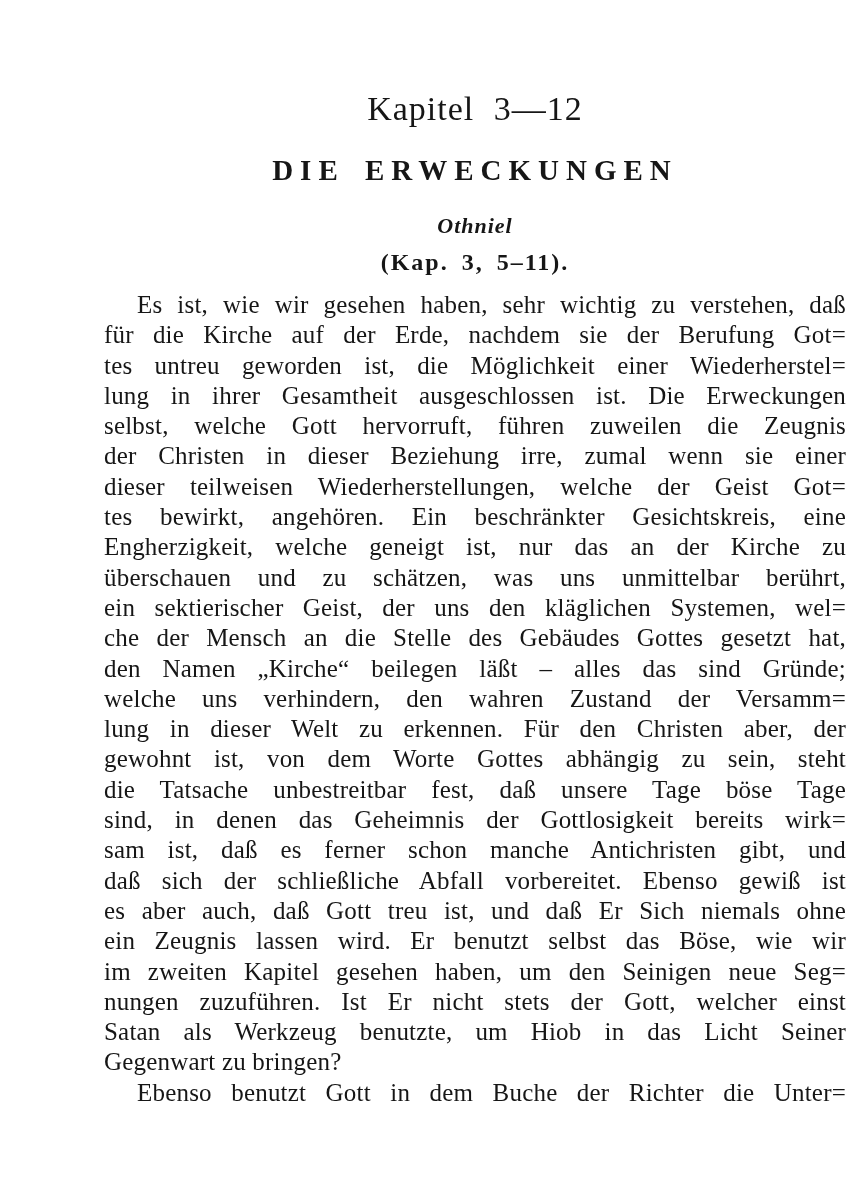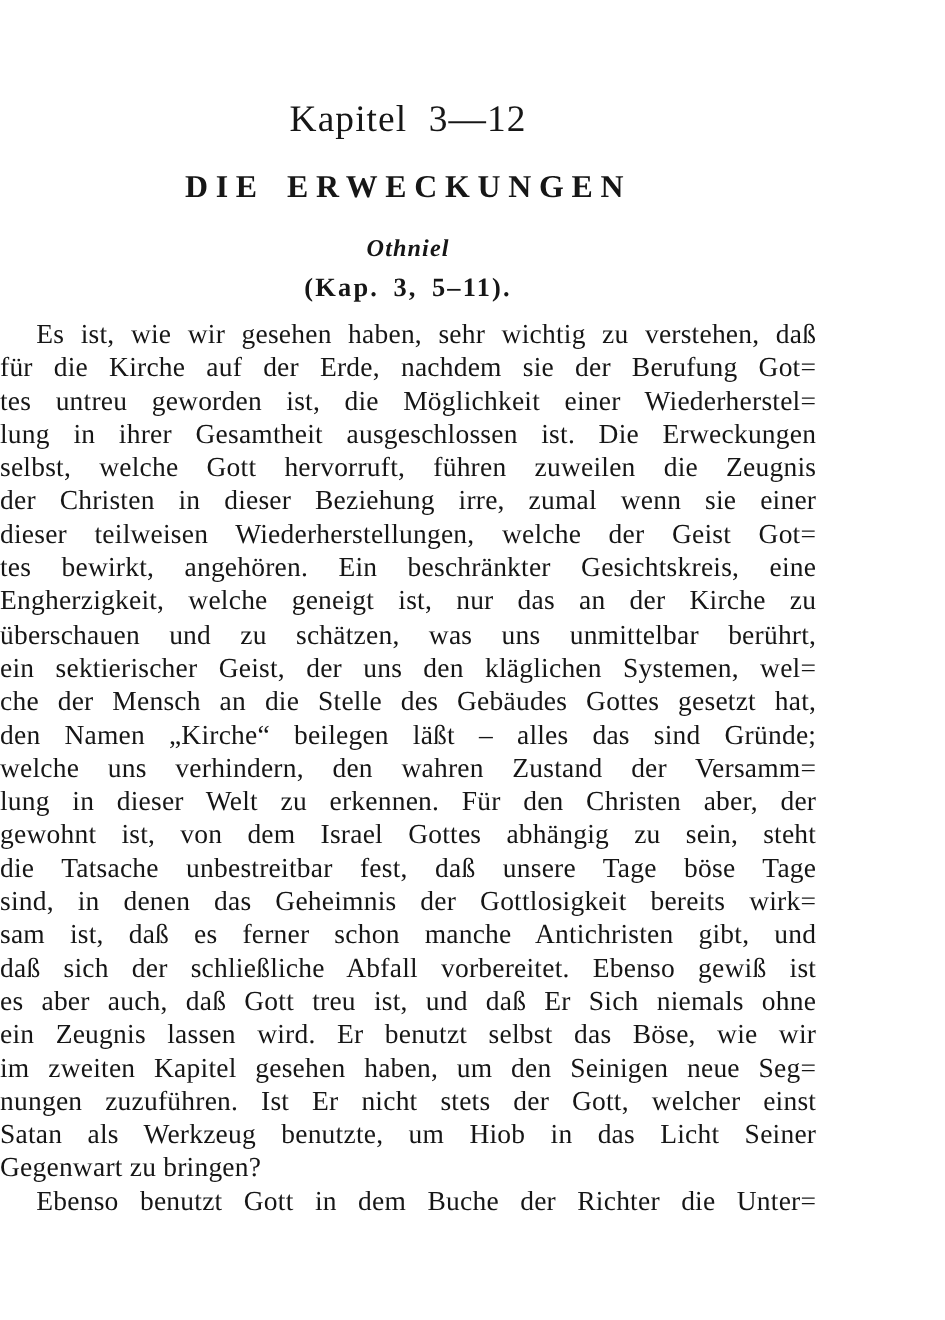--- a/index.html
+++ b/index.html
@@ -10,20 +10,21 @@
   .page {
     position: relative;
     width: 859px;
     height: 1200px;
     background: #ffffff;
     color: #161616;
     font-family: "Liberation Serif", "DejaVu Serif", serif;
     overflow: hidden;
   }
   .textcol {
+    margin-left: 104px;
     width: 742px;
   }
   .chapter-title {
     margin: 0;
     padding-top: 90px;
     font-size: 34px;
     line-height: 37px;
     font-weight: 500;
     text-align: center;
     letter-spacing: 1px;
@@ -96,21 +97,21 @@
           <div class="line">der Christen in dieser Beziehung irre, zumal wenn sie einer</div>
           <div class="line">dieser teilweisen Wiederherstellungen, welche der Geist Got=</div>
           <div class="line">tes bewirkt, angehören. Ein beschränkter Gesichtskreis, eine</div>
           <div class="line">Engherzigkeit, welche geneigt ist, nur das an der Kirche zu</div>
           <div class="line">überschauen und zu schätzen, was uns unmittelbar berührt,</div>
           <div class="line">ein sektierischer Geist, der uns den kläglichen Systemen, wel=</div>
           <div class="line">che der Mensch an die Stelle des Gebäudes Gottes gesetzt hat,</div>
           <div class="line">den Namen „Kirche“ beilegen läßt – alles das sind Gründe;</div>
           <div class="line">welche uns verhindern, den wahren Zustand der Versamm=</div>
           <div class="line">lung in dieser Welt zu erkennen. Für den Christen aber, der</div>
-          <div class="line">gewohnt ist, von dem Israel Gottes abhängig zu sein, steht</div>
+          <div class="line">gewohnt ist, von dem Worte Gottes abhängig zu sein, steht</div>
           <div class="line">die Tatsache unbestreitbar fest, daß unsere Tage böse Tage</div>
           <div class="line">sind, in denen das Geheimnis der Gottlosigkeit bereits wirk=</div>
           <div class="line">sam ist, daß es ferner schon manche Antichristen gibt, und</div>
           <div class="line">daß sich der schließliche Abfall vorbereitet. Ebenso gewiß ist</div>
           <div class="line">es aber auch, daß Gott treu ist, und daß Er Sich niemals ohne</div>
           <div class="line">ein Zeugnis lassen wird. Er benutzt selbst das Böse, wie wir</div>
           <div class="line">im zweiten Kapitel gesehen haben, um den Seinigen neue Seg=</div>
           <div class="line">nungen zuzuführen. Ist Er nicht stets der Gott, welcher einst</div>
           <div class="line">Satan als Werkzeug benutzte, um Hiob in das Licht Seiner</div>
           <div class="line last">Gegenwart zu bringen?</div>

